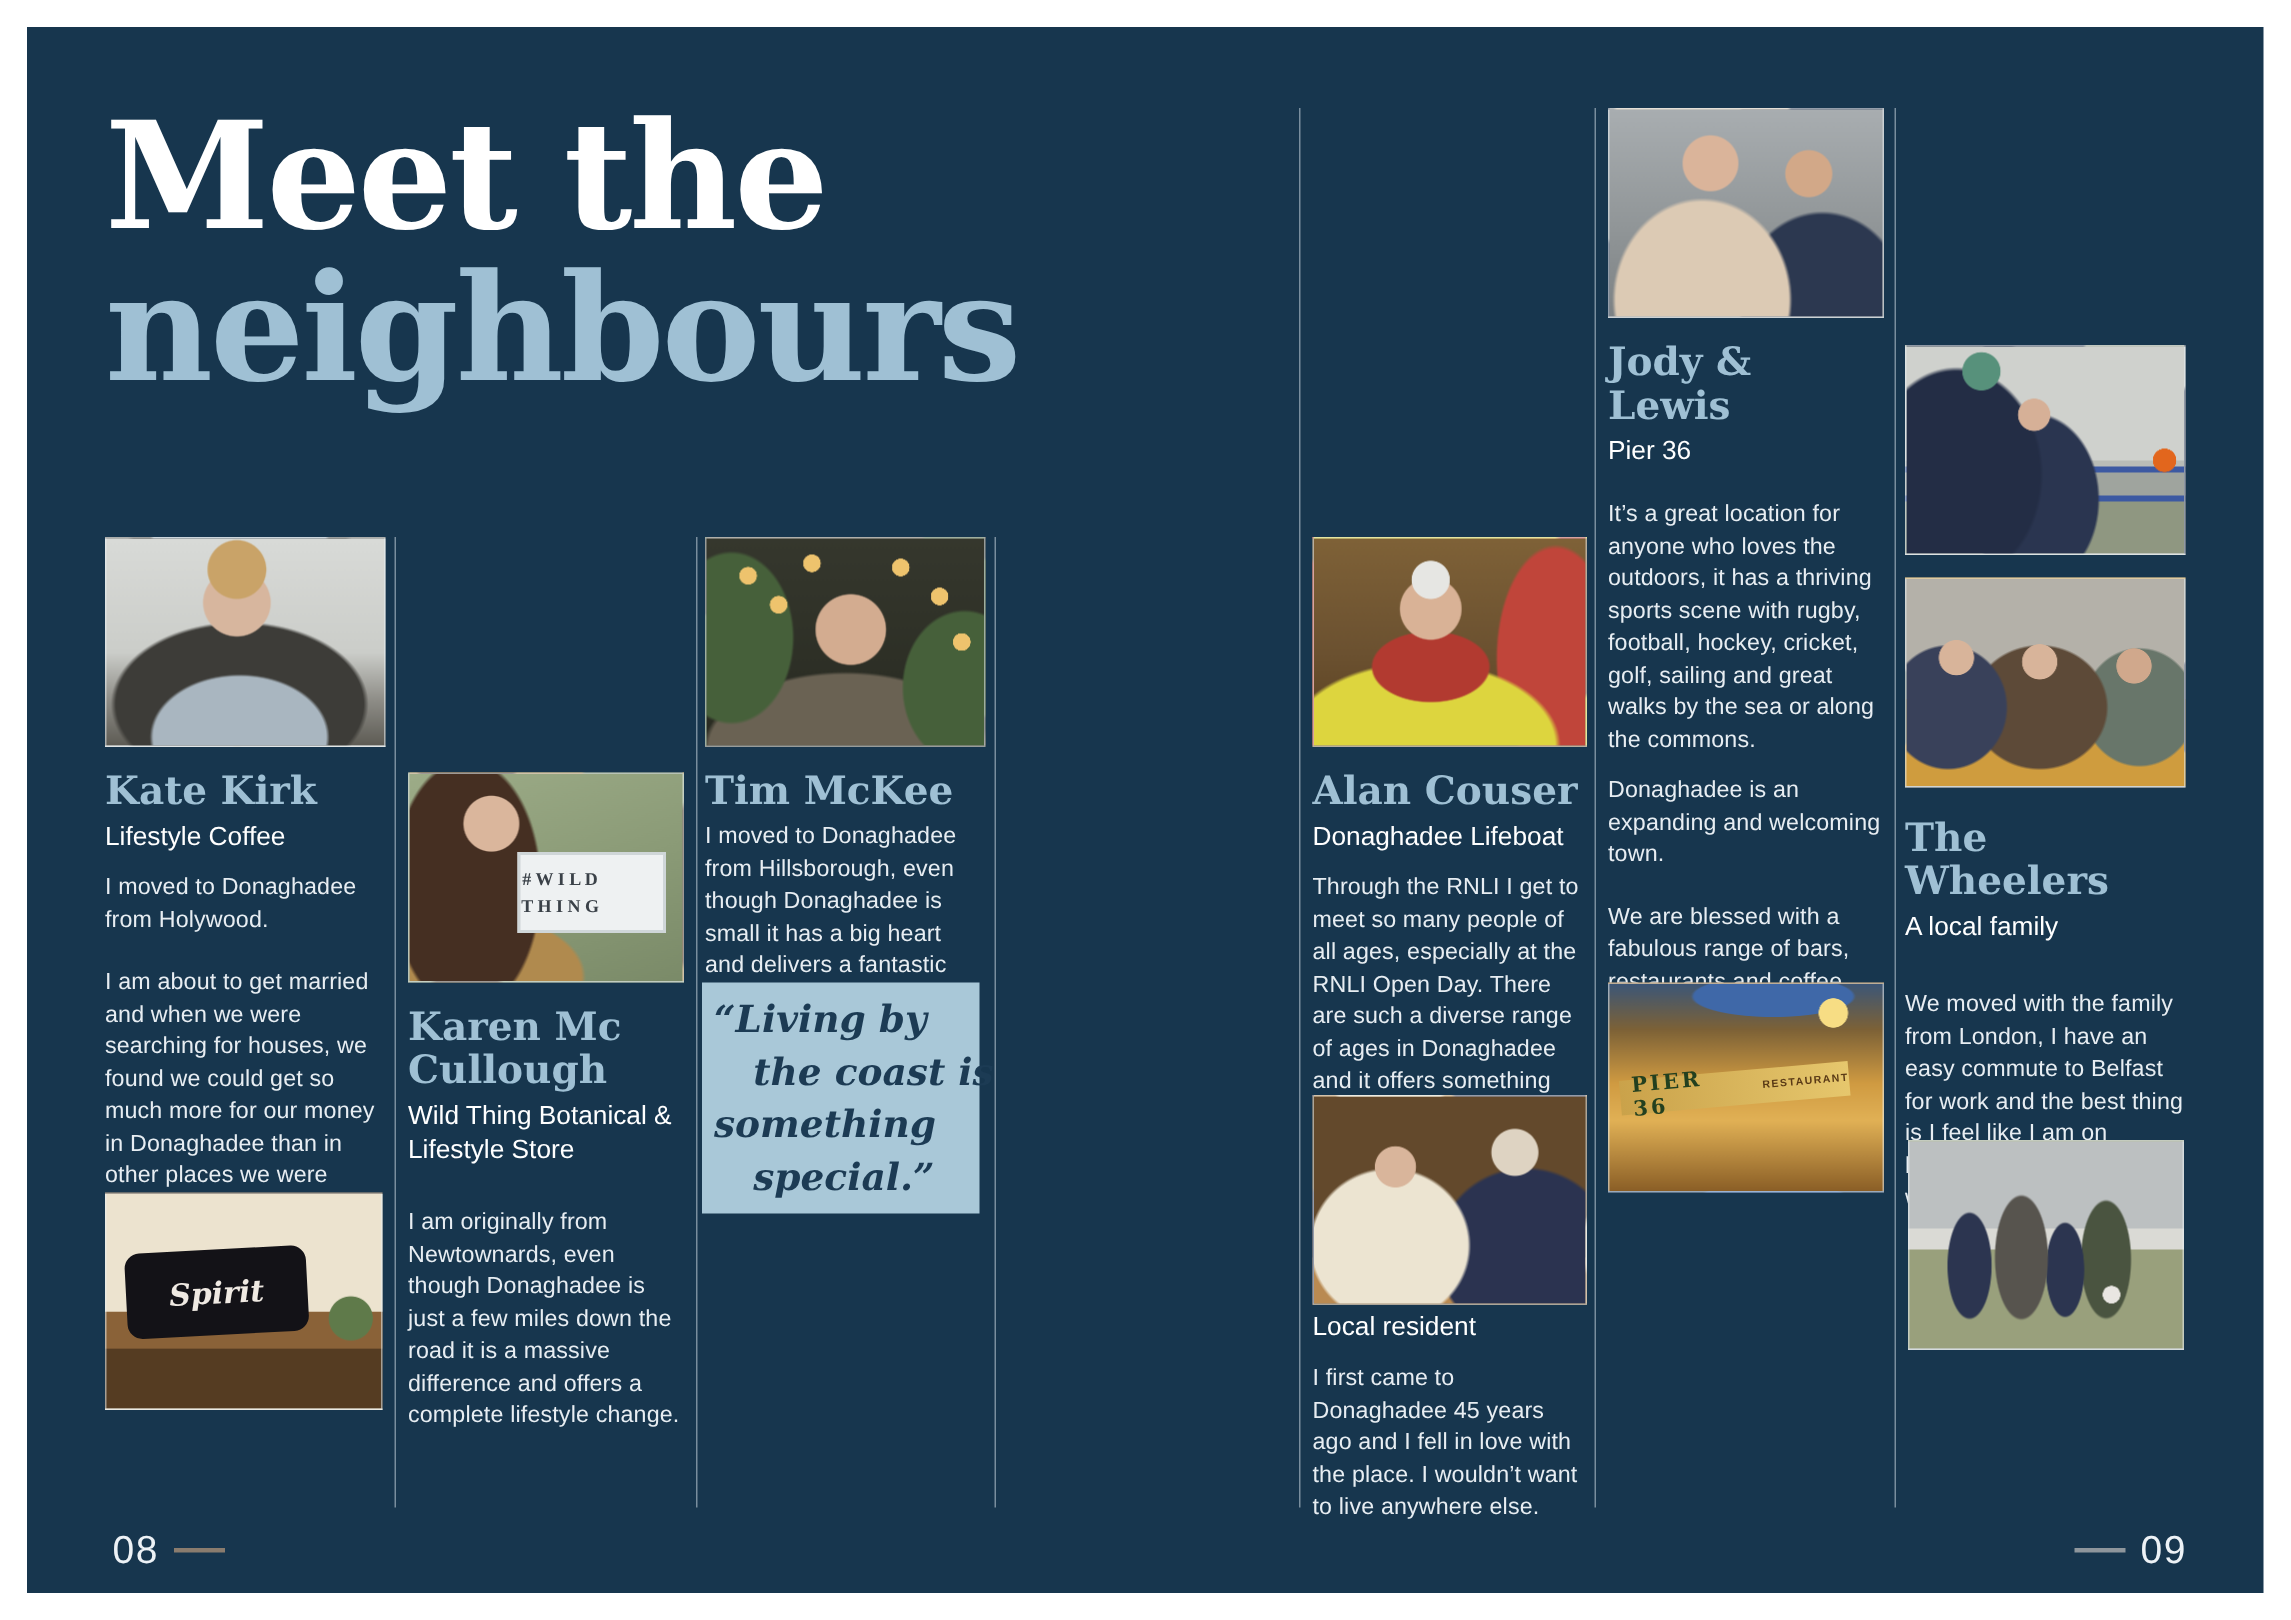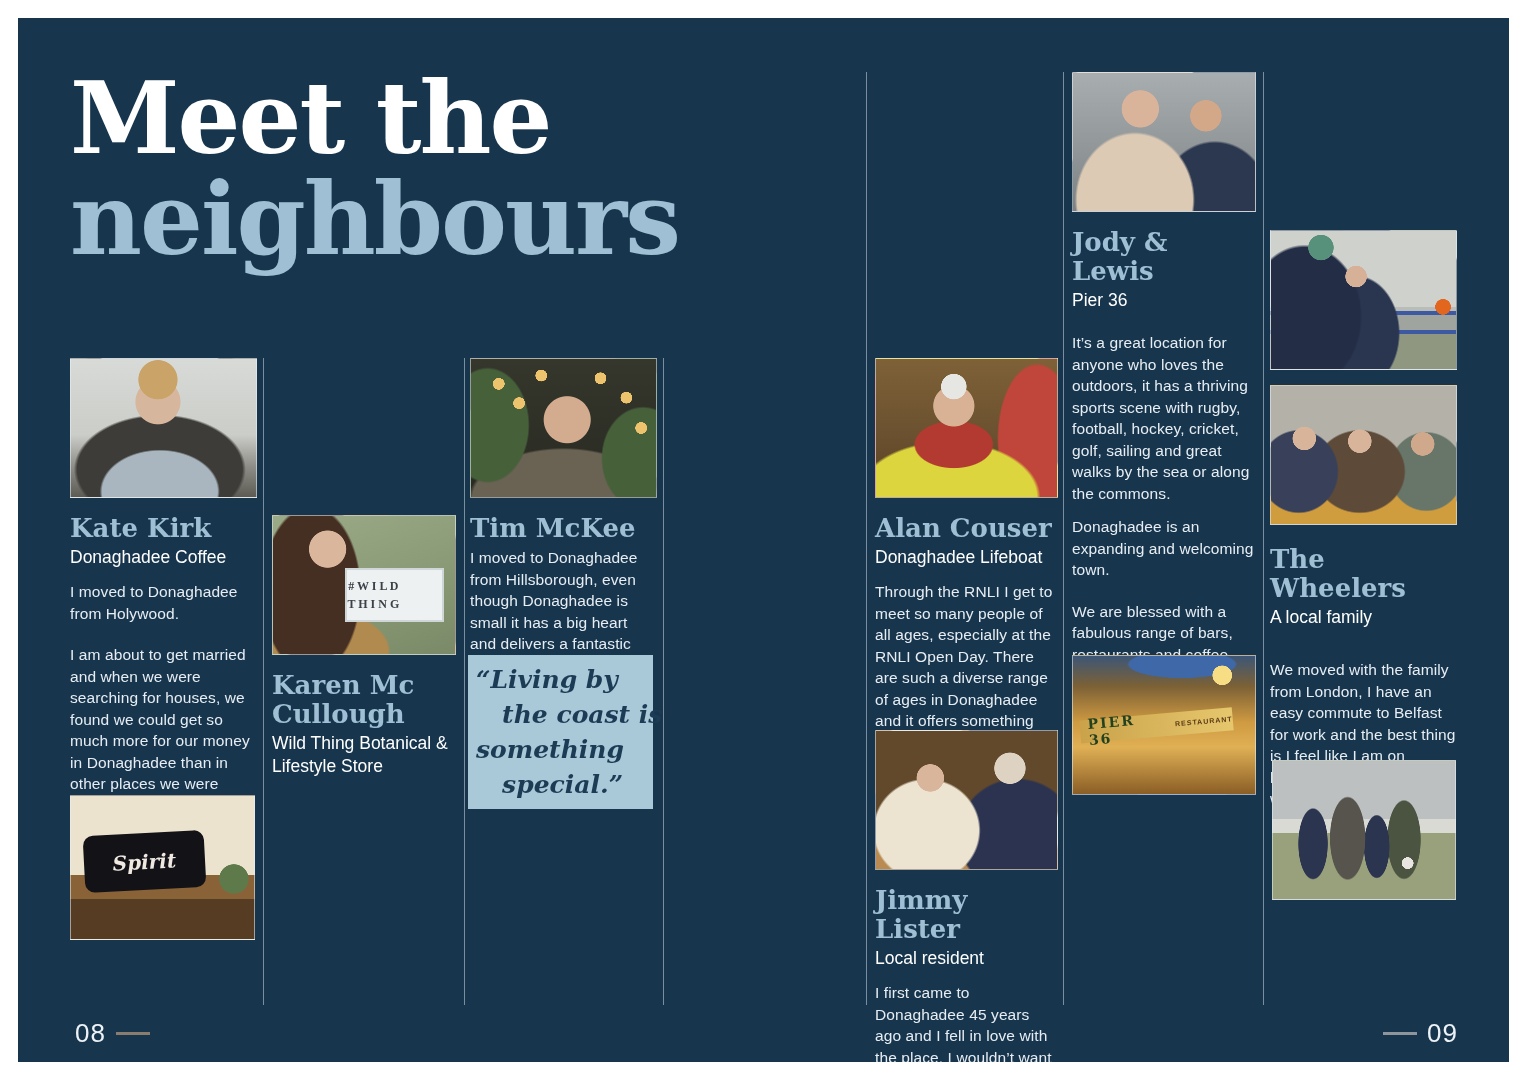--- a/index.html
+++ b/index.html
@@ -162,39 +162,40 @@
     <div class="vrule" id="rule-1"></div>
     <div class="vrule" id="rule-2"></div>
     <div class="vrule" id="rule-3"></div>
     <div class="vrule" id="rule-4"></div>
     <div class="vrule" id="rule-5"></div>
     <div class="vrule" id="rule-6"></div>
 
     <div class="col" id="col-kate">
       <div class="photo ph-kate"></div>
       <h3 class="name">Kate Kirk</h3>
-      <div class="role">Donaghadee Coffee</div>
+      <div class="role">Lifestyle Coffee</div>
       <p class="para first">I moved to Donaghadee from Holywood.</p>
       <p class="para gap">I am about to get married and when we were searching for houses, we found we could get so much more for our money in Donaghadee than in other places we were looking like Bangor and east Belfast.</p>
     </div>
     <div class="photo abs ph-coffee" id="photo-coffee">
       <div class="machine">
         <span>Spirit</span>
       </div>
     </div>
 
     <div class="col" id="col-karen">
       <div class="photo ph-karen">
         <div class="lightbox">
           <span># W I L D
 T H I N G</span>
         </div>
       </div>
       <h3 class="name">Karen Mc Cullough</h3>
       <div class="role">Wild Thing Botanical &amp; Lifestyle Store</div>
+      <p class="para">I am originally from Newtownards, even though Donaghadee is just a few miles down the road it is a massive difference and offers a complete lifestyle change.</p>
     </div>
 
     <div class="col" id="col-tim">
       <div class="photo ph-tim"></div>
       <h3 class="name">Tim McKee</h3>
       <p class="para">I moved to Donaghadee from Hillsborough, even though Donaghadee is small it has a big heart and delivers a fantastic lifestyle.</p>
     </div>
     <div class="quote">
       <p class="quote-text">“Living by
    the coast is
@@ -204,21 +205,20 @@
 
     <div class="col" id="col-alan">
       <div class="photo ph-alan"></div>
       <h3 class="name">Alan Couser</h3>
       <div class="role">Donaghadee Lifeboat</div>
       <p class="para first">Through the RNLI I get to meet so many people of all ages, especially at the RNLI Open Day. There are such a diverse range of ages in Donaghadee and it offers something different for everyone.</p>
     </div>
 
     <div class="col" id="col-jimmy">
       <div class="photo ph-jimmy"></div>
-      <h3 class="name">Jimmy Lister</h3>
       <div class="role">Local resident</div>
       <p class="para first">I first came to Donaghadee 45 years ago and I fell in love with the place. I wouldn’t want to live anywhere else.</p>
     </div>
 
     <div class="col" id="col-jody">
       <div class="photo ph-jody"></div>
       <h3 class="name">Jody &amp; Lewis</h3>
       <div class="role">Pier 36</div>
       <p class="para gap">It’s a great location for anyone who loves the outdoors, it has a thriving sports scene with rugby, football, hockey, cricket, golf, sailing and great walks by the sea or along the commons.</p>
       <p class="para first">Donaghadee is an expanding and welcoming town.</p>

